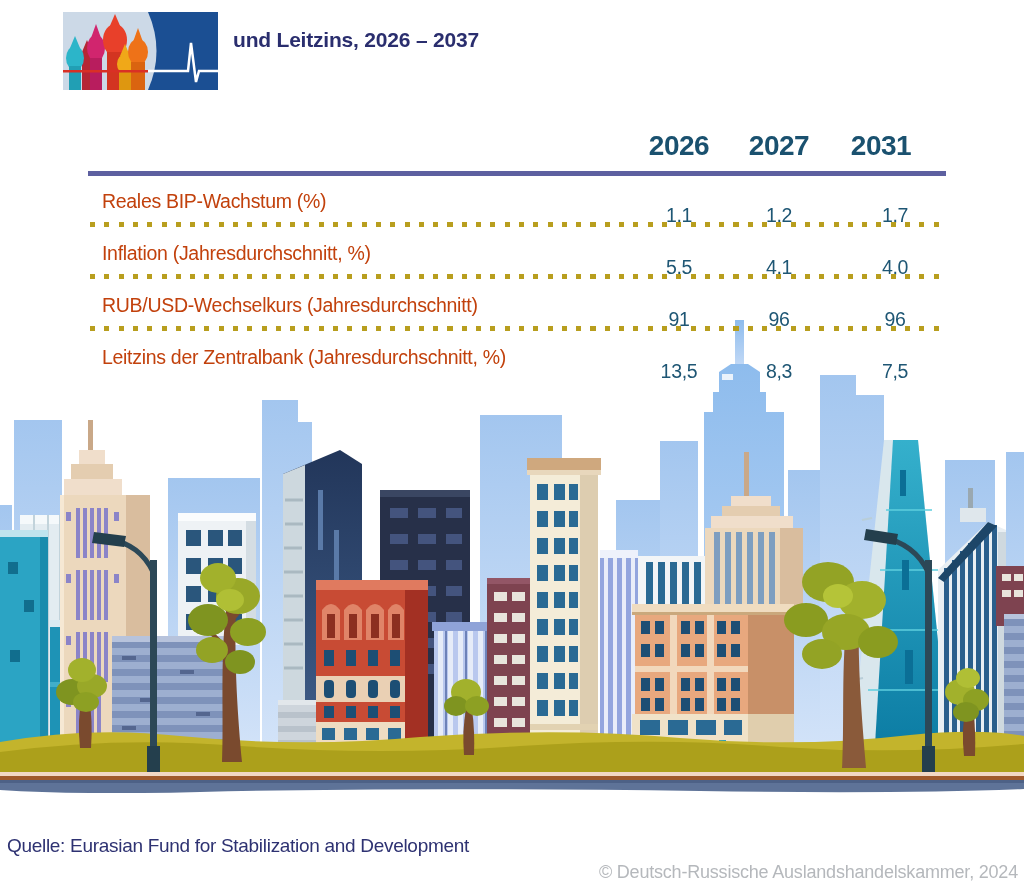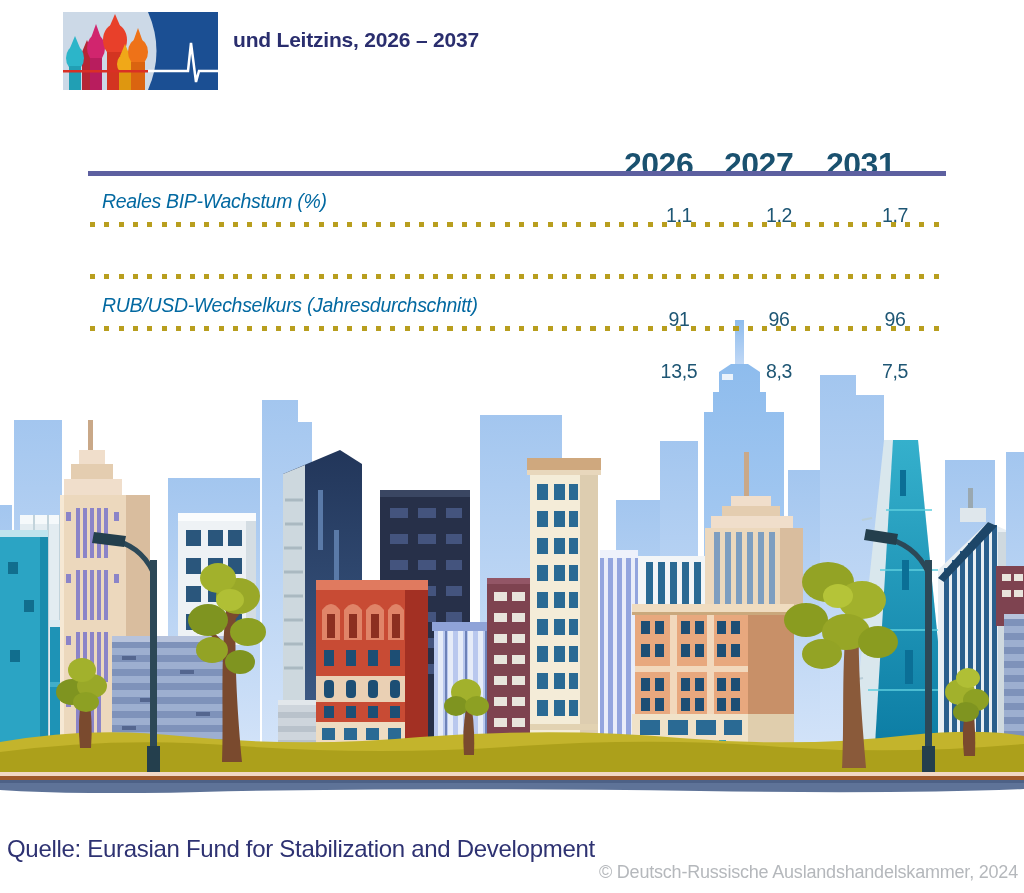--- a/index.html
+++ b/index.html
@@ -5,37 +5,37 @@
   html,body{margin:0;padding:0;}
   body{width:1024px;height:893px;background:#ffffff;position:relative;overflow:hidden;
        font-family:"Liberation Sans", sans-serif;}
   .abs{position:absolute;}
   
   #logo{left:63px;top:12px;width:155px;height:78px;}
   #title{left:233px;top:25px;width:560px;color:#2a2e6e;font-weight:bold;
          font-size:21px;line-height:30px;letter-spacing:-0.2px;}
   
   #table{left:88px;top:130px;width:858px;height:252px;}
-  #table .col{position:absolute;width:110px;top:16px;
-              color:#1a516f;font-weight:bold;font-size:32px;letter-spacing:-0.5px;}
+  #table .col{position:absolute;width:110px;text-align:center;top:0;
+              color:#1a516f;font-weight:bold;font-size:28px;letter-spacing:-0.5px;}
   #table .c0{left:536px}#table .c1{left:636px}#table .c2{left:738px}
   #table .rule{position:absolute;left:0;top:41px;width:858px;height:5px;background:#5d60a0;}
   .trow{position:absolute;left:0;width:858px;height:26px;}
-  .trow .lbl{position:absolute;left:14px;top:0;color:#0369a1;font-size:19.5px;letter-spacing:-0.3px;font-style:italic;}
+  .trow .lbl{position:absolute;left:14px;top:0;color:#c2410c;font-size:19.5px;letter-spacing:-0.3px;}
   .trow .val{position:absolute;width:110px;top:0;text-align:center;color:#1e5674;
              font-size:19.5px;font-weight:500;letter-spacing:-0.3px;margin-top:14px;}
   .trow .v0{left:536px}.trow .v1{left:636px}.trow .v2{left:752px}
   .r0{top:60px}.r1{top:112px}.r2{top:164px}.r3{top:216px}
   .dots{position:absolute;left:2px;width:854px;height:5px;
         background-image:repeating-linear-gradient(90deg,#b89e1e 0 5px,transparent 5px 14.3px);}
   .d0{top:92px}.d1{top:144px}.d2{top:196px}
   
   #skyline{left:0;top:318px;width:1024px;height:475px;}
   
-  #source{left:7px;top:835px;color:#2e3272;font-size:24px;letter-spacing:-0.3px;}
+  #source{left:7px;top:835px;color:#2e3272;font-size:19px;letter-spacing:-0.3px;}
   #copyright{right:6px;top:862px;color:#b5b8bc;font-size:18px;letter-spacing:-0.2px;}
 </style>
 </head>
 <body>
 
 <svg id="skyline" class="abs" viewBox="0 318 1024 475" xmlns="http://www.w3.org/2000/svg">
   <defs>
     <linearGradient id="gbg" x1="0" y1="0" x2="0" y2="1">
       <stop offset="0" stop-color="#a3c6ef"></stop>
         <stop offset="1" stop-color="#d6e5f9"></stop>
@@ -570,31 +570,38 @@
   <div class="rule"></div>
 
   <div class="trow r0">
     <span class="lbl">Reales BIP-Wachstum (%)</span>
     <span class="val v0">1,1</span>
     <span class="val v1">1,2</span>
     <span class="val v2">1,7</span>
   </div>
   <div class="dots d0"></div>
 
+  <div class="trow r1">
+    <span class="lbl">Inflation (Jahresdurchschnitt, %)</span>
+    <span class="val v0">5,5</span>
+    <span class="val v1">4,1</span>
+    <span class="val v2">4,0</span>
+  </div>
   <div class="dots d1"></div>
 
   <div class="trow r2">
     <span class="lbl">RUB/USD-Wechselkurs (Jahresdurchschnitt)</span>
     <span class="val v0">91</span>
     <span class="val v1">96</span>
     <span class="val v2">96</span>
   </div>
   <div class="dots d2"></div>
 
   <div class="trow r3">
+    <span class="lbl">Leitzins der Zentralbank (Jahresdurchschnitt, %)</span>
     <span class="val v0">13,5</span>
     <span class="val v1">8,3</span>
     <span class="val v2">7,5</span>
   </div>
 </div>
 
 <div id="source" class="abs">Quelle: Eurasian Fund for Stabilization and Development</div>
 <div id="copyright" class="abs">© Deutsch-Russische Auslandshandelskammer, 2024</div>
 
 </body></html>

